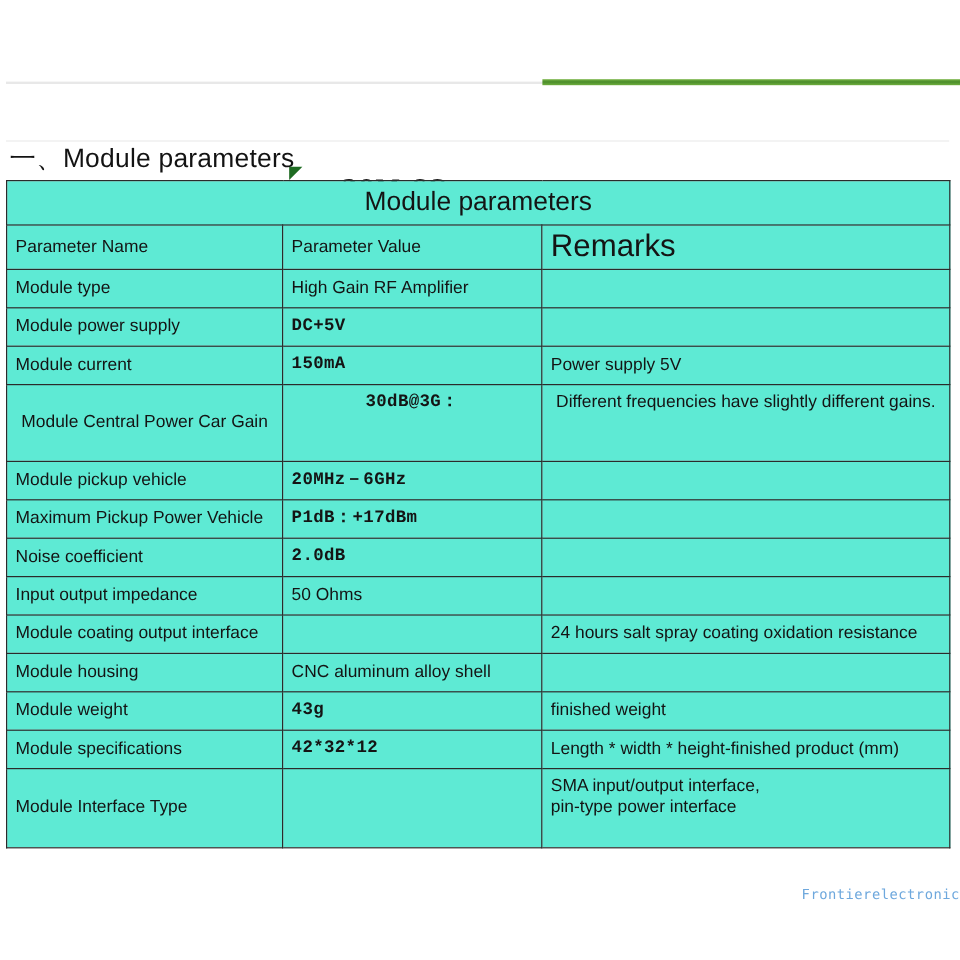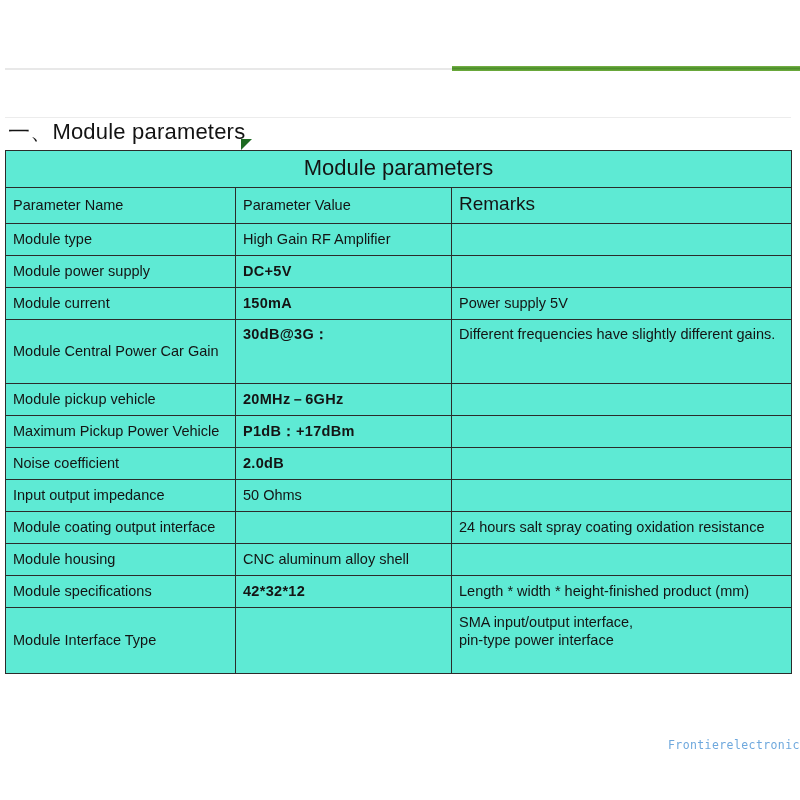--- a/index.html
+++ b/index.html
@@ -102,31 +102,31 @@
   .col-rem   { width: 340px; }
 
   .title-row td {
     height: 34px;
     text-align: center;
     font-size: 22px;
     padding-bottom: 2px;
   }
   .head-row td { height: 32px; }
   .head-row .remarks-head {
-    font-size: 19px;
+    font-size: 26px;
     padding-bottom: 3px;
   }
 
   tr.r-std td { height: 31px; }
-  tr.r-tall td { height: 58px; }
+  tr.r-tall td { height: 58px; text-align: center; }
   tr.r-xtall td { height: 60px; }
 
   
   .mono-val {
-    font-family: Liberation Sans, sans-serif;
+    font-family: Liberation Mono, monospace;
     font-weight: bold;
     font-size: 17px;
     letter-spacing: 0.3px;
     white-space: pre;
   }
   .plain-val { font-size: 14.5px; }
 
   td.top-align { vertical-align: top; padding-top: 5px; }
 
   .multiline { white-space: pre-line; }
@@ -214,20 +214,25 @@
         <td>Module coating output interface</td>
         <td class="plain-val"></td>
         <td class="multiline">24 hours salt spray coating oxidation resistance</td>
       </tr>
       <tr class="r-std">
         <td>Module housing</td>
         <td class="plain-val">CNC aluminum alloy shell</td>
         <td class="multiline"></td>
       </tr>
       <tr class="r-std">
+        <td>Module weight</td>
+        <td class="mono-val">43g</td>
+        <td class="multiline">finished weight</td>
+      </tr>
+      <tr class="r-std">
         <td>Module specifications</td>
         <td class="mono-val">42*32*12</td>
         <td class="multiline">Length * width * height-finished product (mm)</td>
       </tr>
       <tr class="r-xtall">
         <td>Module Interface Type</td>
         <td class="plain-val top-align"></td>
         <td class="multiline top-align">SMA input/output interface,
 pin-type power interface</td>
       </tr>

